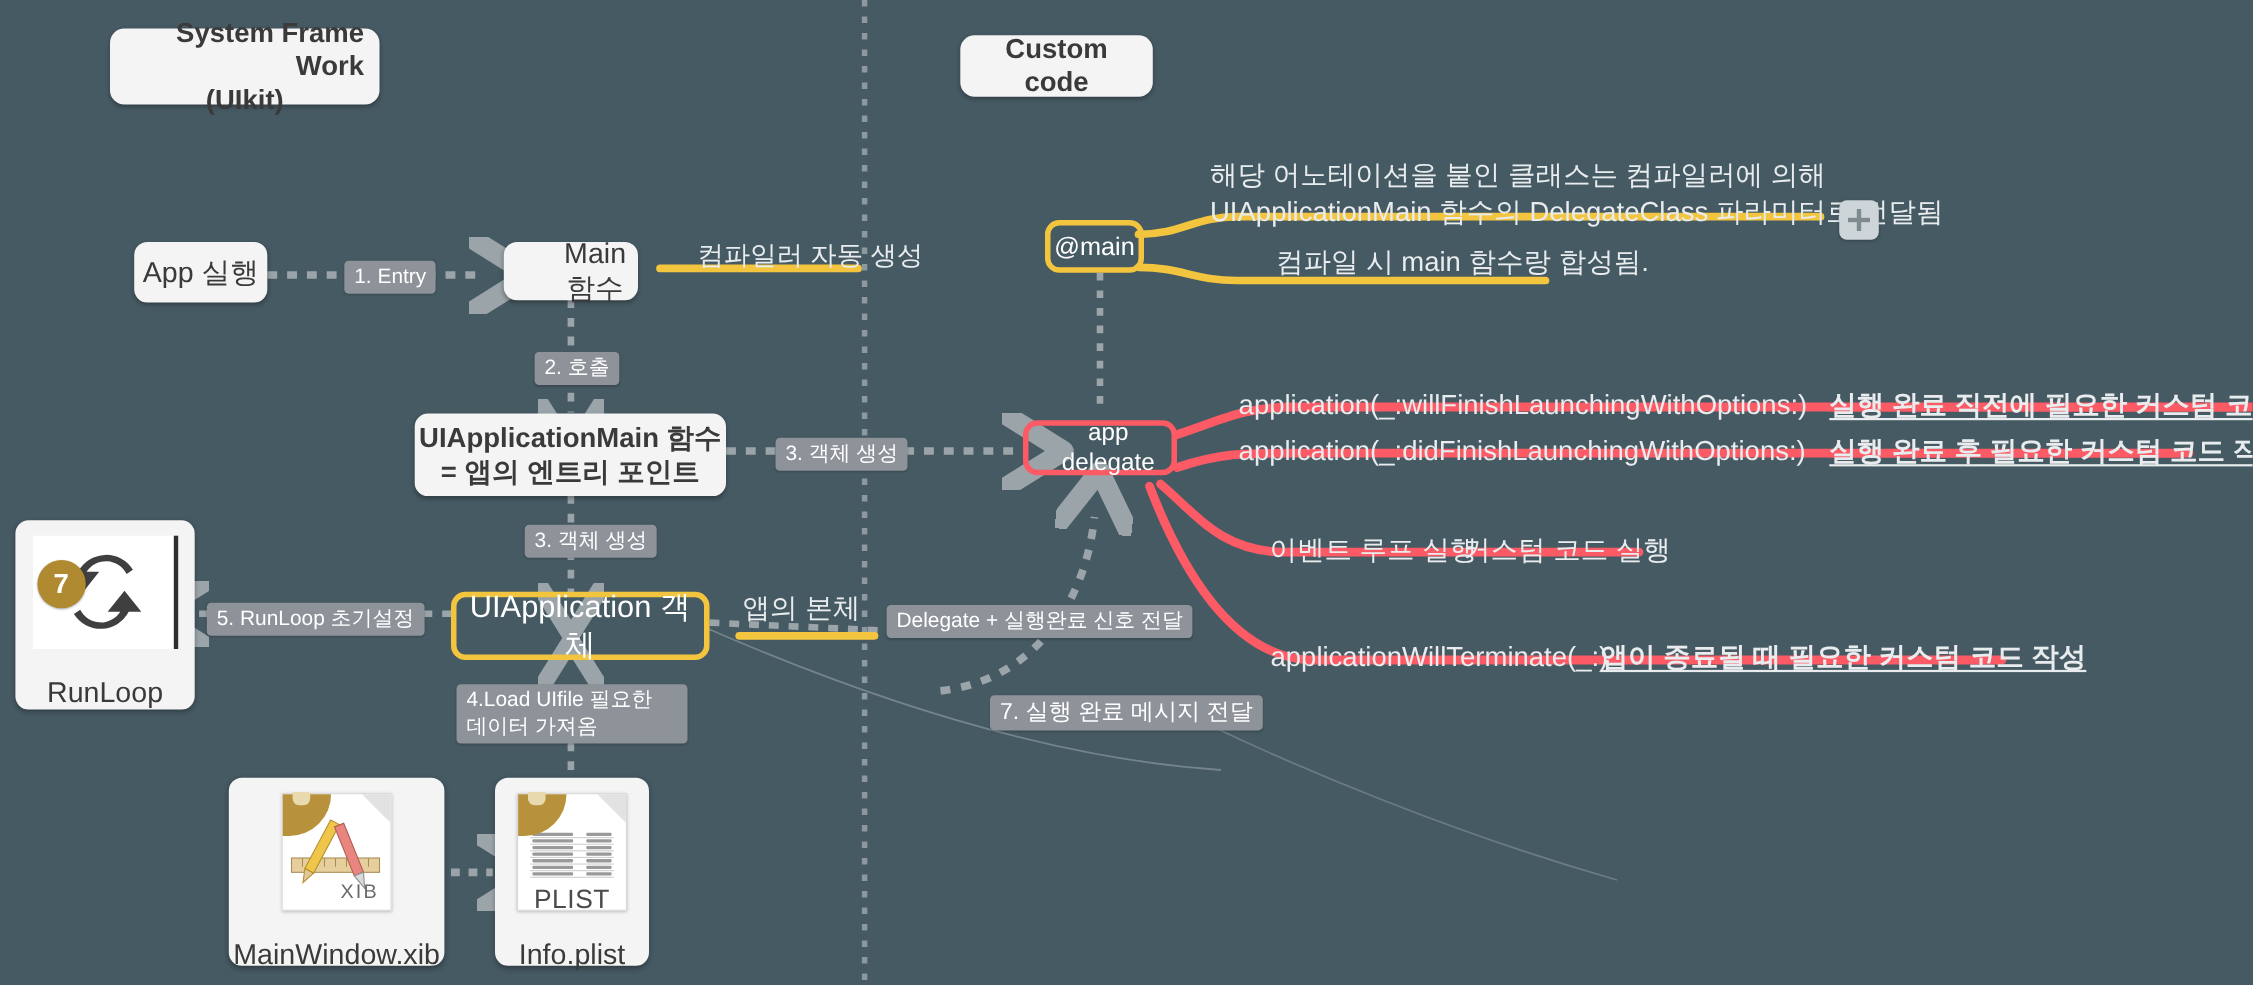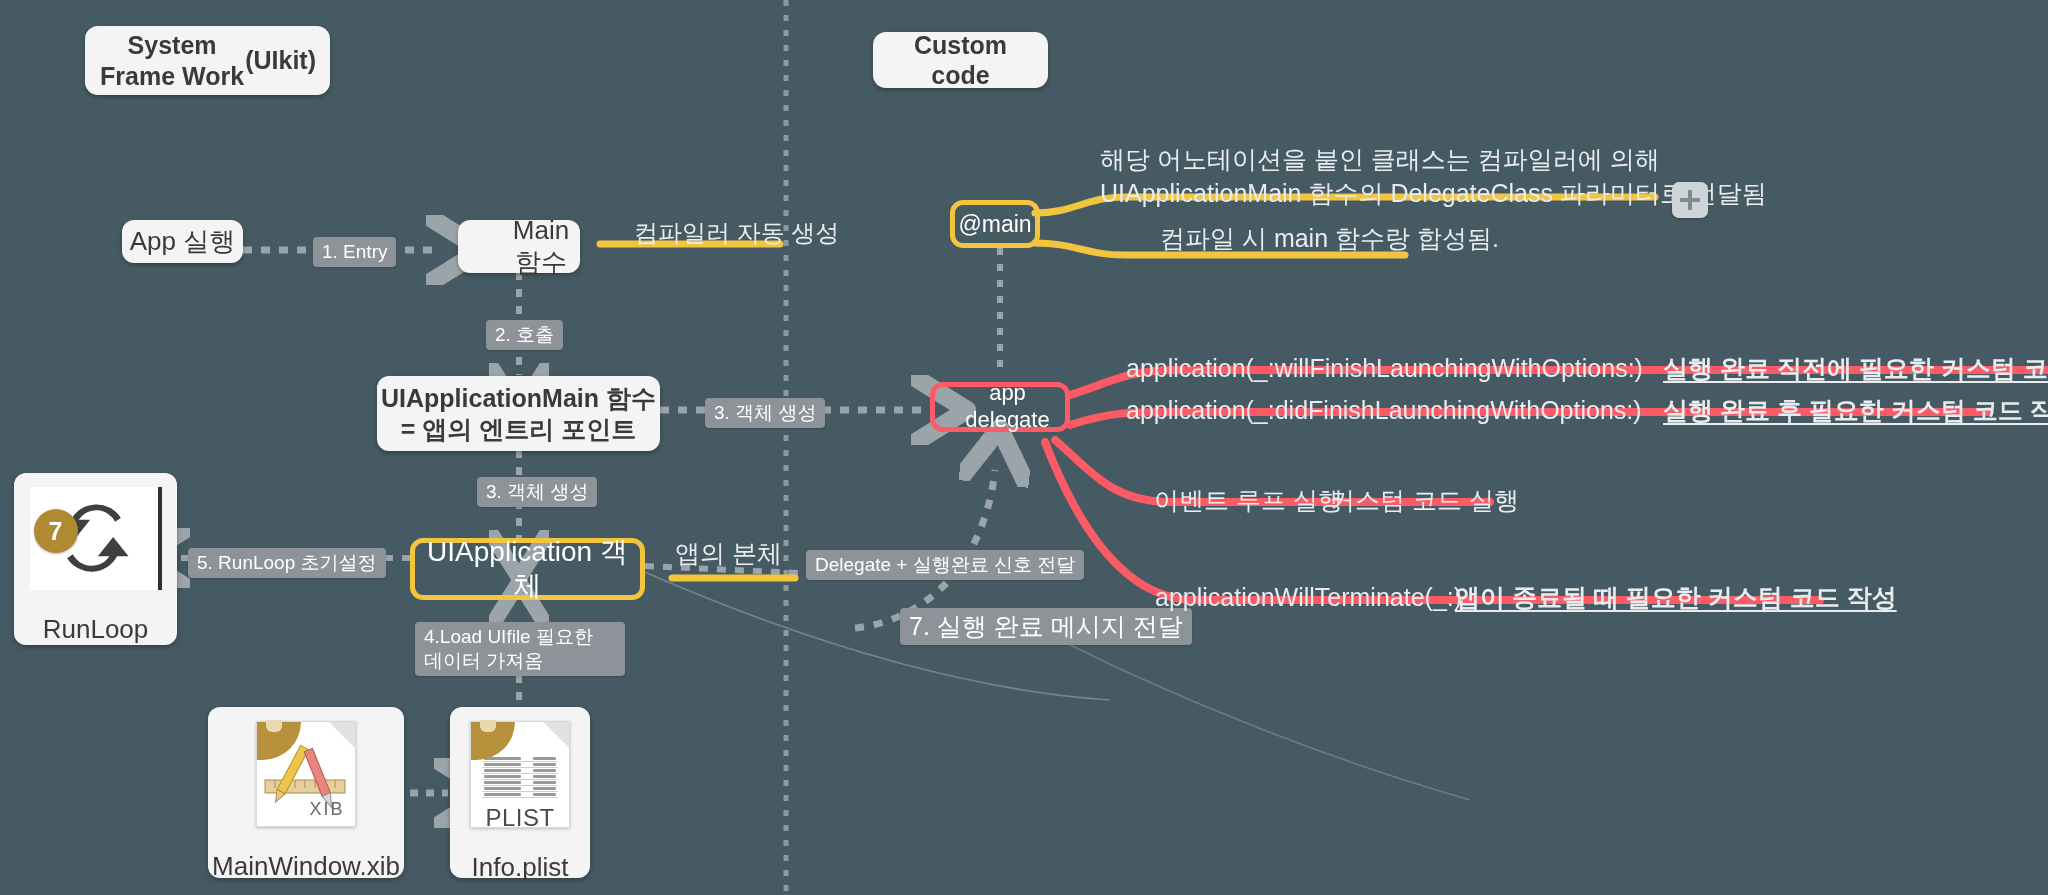--- a/index.html
+++ b/index.html
@@ -240,30 +240,30 @@
     <path d="M 1070 425 C 1110 412 1130 412 1175 412 L 1990 412" fill="none" stroke="#fc5b66" stroke-width="8" stroke-linecap="round"></path>
 
     <path d="M 1055 440 C 1090 470 1110 500 1165 502 L 1490 502" fill="none" stroke="#fc5b66" stroke-width="8" stroke-linecap="round"></path>
 
     <path d="M 1045 442 C 1075 520 1120 596 1190 600 L 1820 600" fill="none" stroke="#fc5b66" stroke-width="8" stroke-linecap="round"></path>
 
     <path d="M 1663 372 L 2040 372" fill="none" stroke="#fc5b66" stroke-width="4"></path>
     <path d="M 1663 414 L 1985 414" fill="none" stroke="#fc5b66" stroke-width="4"></path>
   </svg>
 
-  <div class="node hdr-chip" style="left:85px; top:26px; width:245px; height:69px; flex-direction:row;">
+  <div class="node hdr-chip" style="left:100px; top:26px; width:245px; height:69px; flex-direction:column;text-align:right;">
     <div>System Frame Work</div>
     <div>(UIkit)</div>
   </div>
 
   <div class="node hdr-chip" style="left:873px; top:32px; width:175px; height:56px;">
     <span>Custom code</span>
   </div>
 
-  <div class="node" style="left:122px; top:220px; width:121px; height:43px; font-size:26px;">
+  <div class="node" style="left:122px; top:220px; width:121px; height:55px; font-size:26px;">
     <span>App 실행</span>
   </div>
 
   <div class="edge-label" style="left:313px; top:237px;">
     <span>1. Entry</span>
   </div>
 
   <div class="node" style="left:458px; top:220px; width:122px; height:53px; font-size:26px;padding-left:44px;">
     <span>Main 함수</span>
   </div>
@@ -303,21 +303,21 @@
   </div>
 
   <div class="edge-label two-line" style="left:415px; top:622px; width:210px;">
     <span>4.Load UIfile 필요한 데이터 가져옴</span>
   </div>
 
   <div class="edge-label" style="left:806px; top:550px;">
     <span>Delegate + 실행완료 신호 전달</span>
   </div>
 
-  <div class="edge-label" style="left:900px; top:608px; font-size:25px;">
+  <div class="edge-label" style="left:900px; top:632px; font-size:21px;">
     <span>7. 실행 완료 메시지 전달</span>
   </div>
 
   <div class="file-card" style="left:14px; top:473px; width:163px; height:172px;">
     <div class="rl-inner" style="width:128px;height:108px;">
       <div class="rl-badge">
         <span>7</span>
       </div>
       <svg width="96" height="92" viewBox="0 0 100 96">
         <path d="M78 26 A30 30 0 0 0 26 28 L14 28 L30 48 L46 28 L34 28

